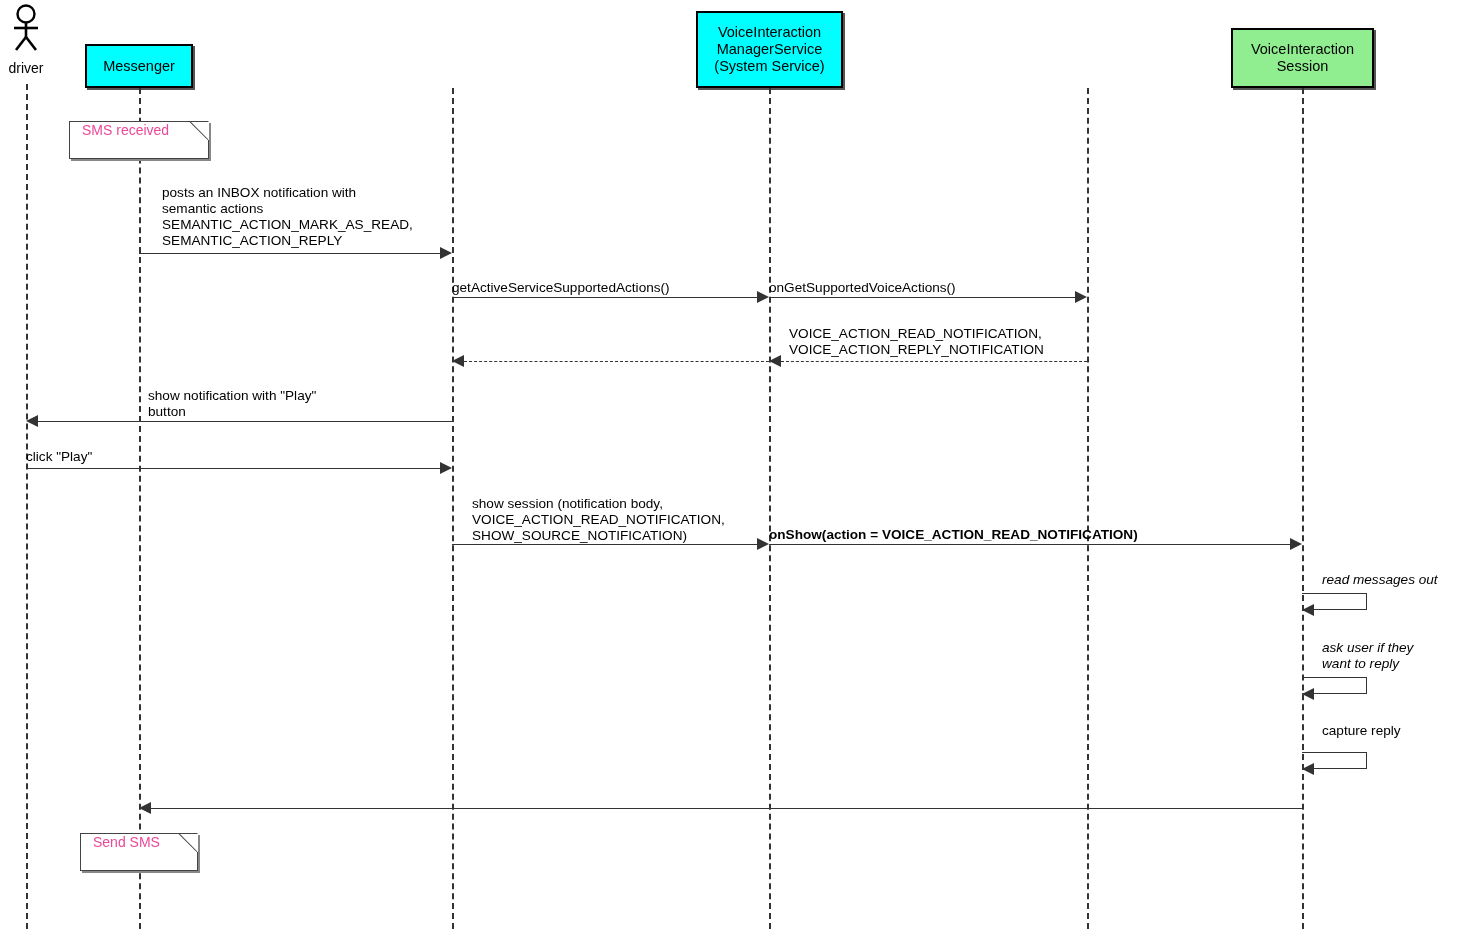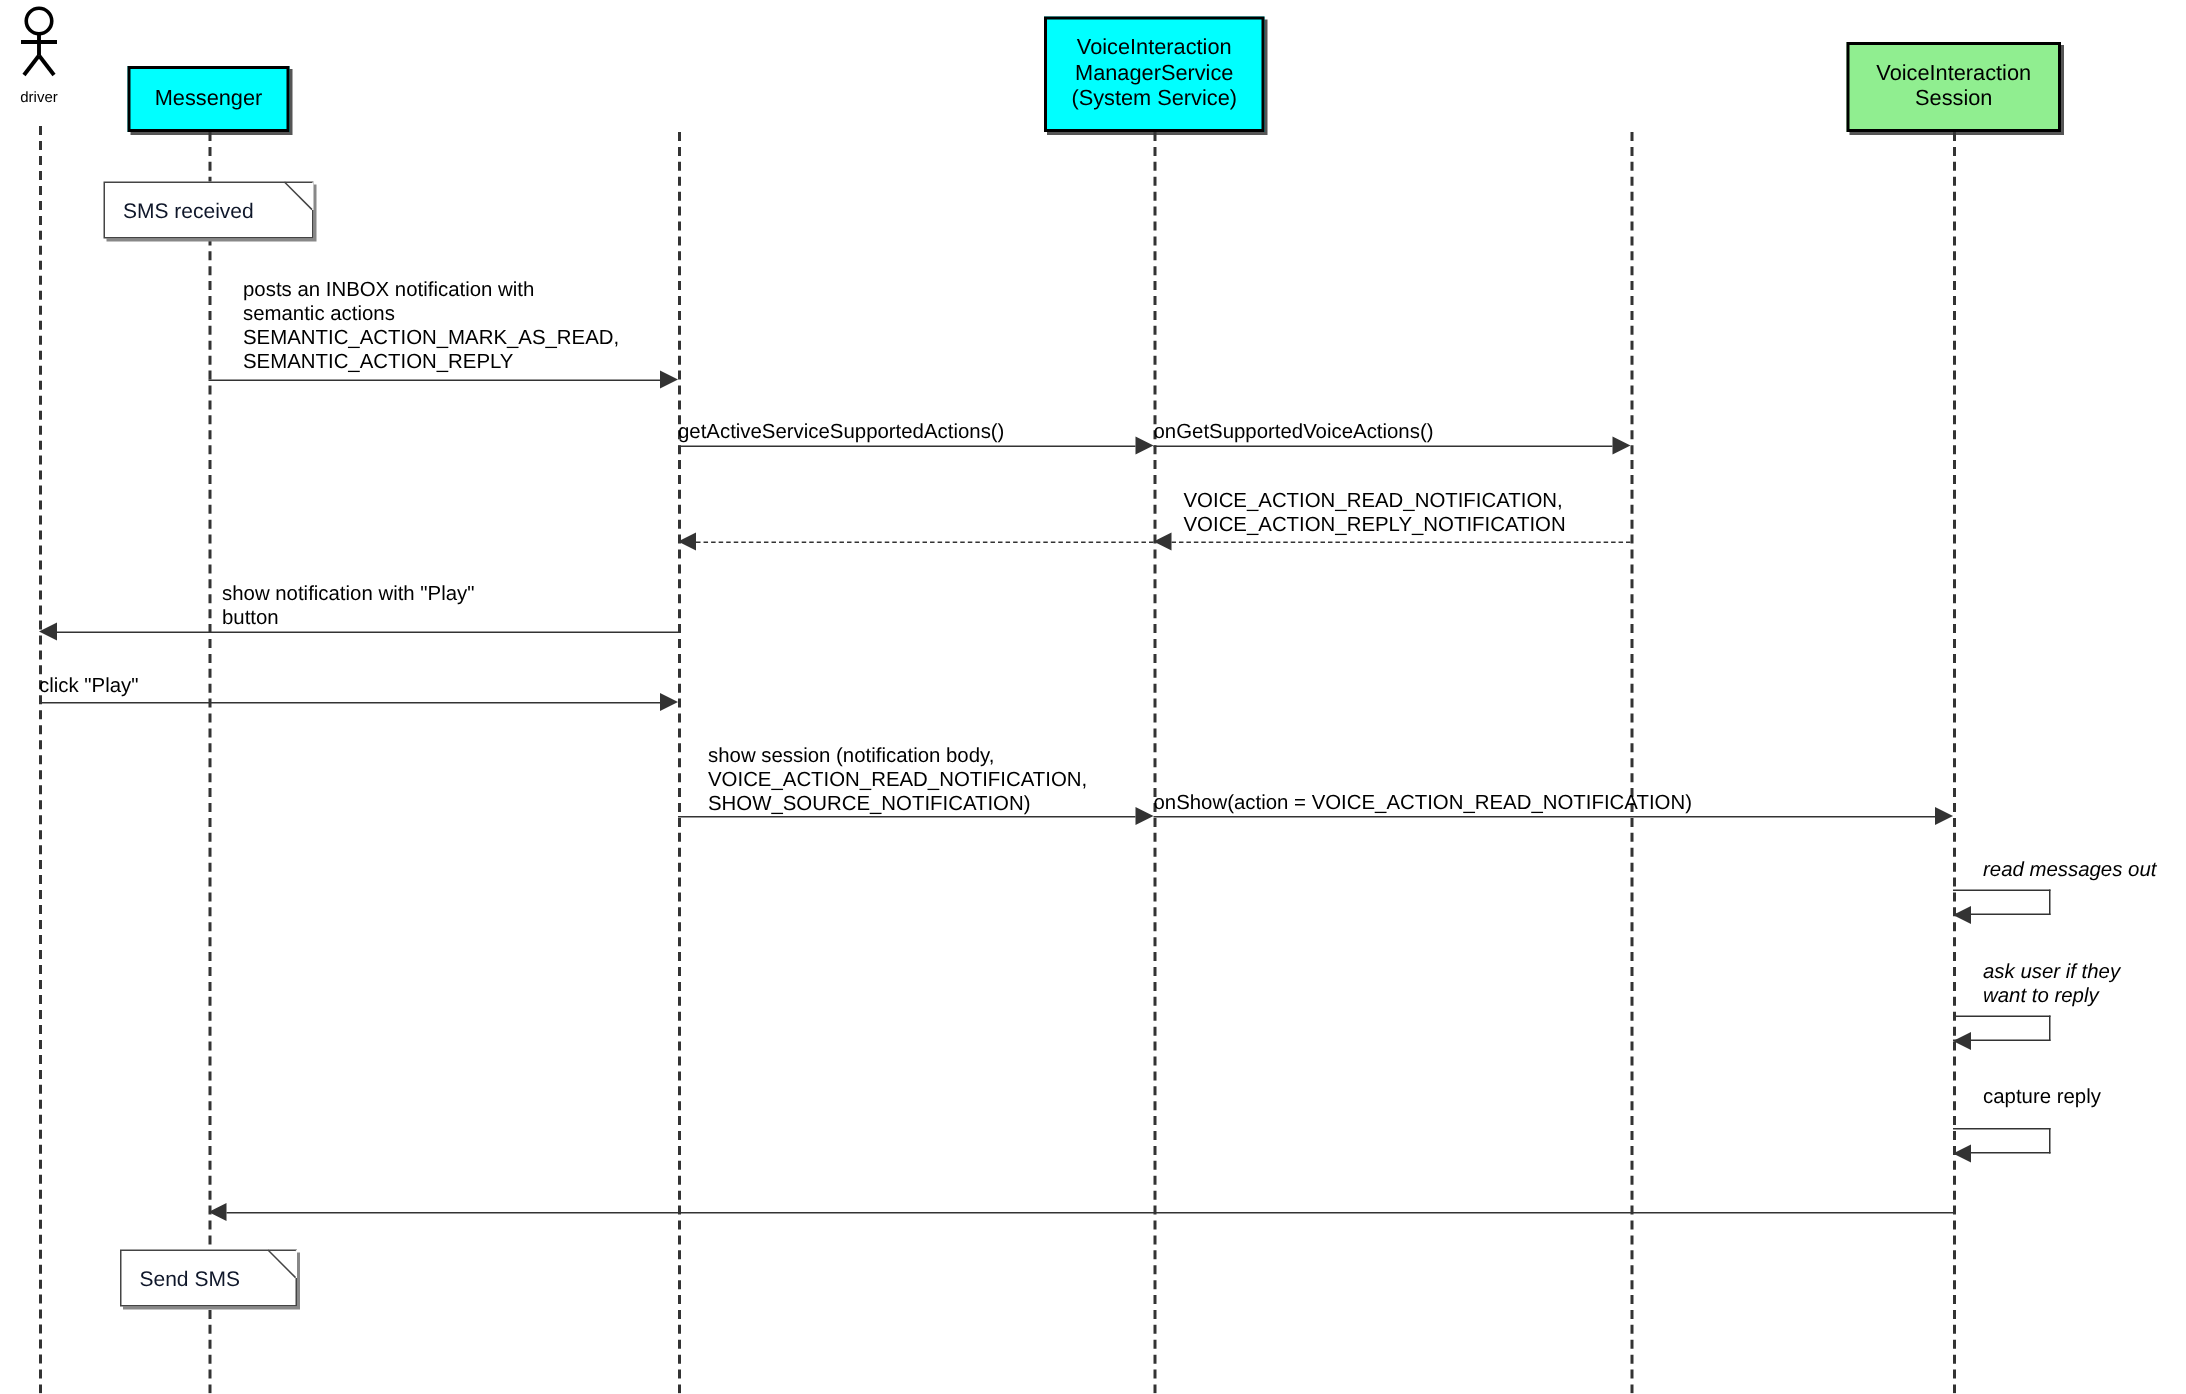--- a/index.html
+++ b/index.html
@@ -20,21 +20,21 @@
     position: absolute;
     width: 0;
     border-left: 2px dashed #333333;
   }
   
   .actor {
     position: absolute;
   }
   .actor-label {
     position: absolute;
-    font-size: 10px;
+    font-size: 14px;
     color: #000000;
     white-space: nowrap;
     text-align: center;
   }
   
   .participant {
     position: absolute;
     box-sizing: border-box;
     border: 2px solid #000000;
     box-shadow: 2px 2px 0 #555555;
@@ -50,23 +50,22 @@
   .participant.cyan { background: #00ffff; }
   .participant.green { background: #90ee90; }
   
   .note {
     position: absolute;
     box-sizing: border-box;
     background: #ffffff;
     border: 1.5px solid #444444;
     box-shadow: 2px 2px 0 #888888;
     font-size: 14px;
-    color: #0f172a;
+    color: #ec4899;
     display: flex;
-    align-items: center;
     padding-left: 12px;
     white-space: nowrap;
   }
   .note .dogear {
     position: absolute;
     top: -1px;
     right: -1px;
     width: 0;
     height: 0;
     border-left: 19px solid transparent;
@@ -199,21 +198,21 @@
   <div class="msg-label centered" style="left:26px; top:449px; width:426px;">click "Play"</div>
   <div class="msg-line" style="left:26px; top:468px; width:414px;"></div>
   <div class="arrowhead right" style="left:440px; top:462px;"></div>
 
   <div class="msg-label" style="left:472px; top:496px;">show session (notification body,
 VOICE_ACTION_READ_NOTIFICATION,
 SHOW_SOURCE_NOTIFICATION)</div>
   <div class="msg-line" style="left:452px; top:544px; width:305px;"></div>
   <div class="arrowhead right" style="left:757px; top:538px;"></div>
 
-  <div class="msg-label centered" style="left:769px; top:527px; width:533px;">onShow(action = VOICE_ACTION_READ_NOTIFICATION)</div>
+  <div class="msg-label centered" style="left:769px; top:527px; width:533px;font-weight:bold;">onShow(action = VOICE_ACTION_READ_NOTIFICATION)</div>
   <div class="msg-line" style="left:769px; top:544px; width:521px;"></div>
   <div class="arrowhead right" style="left:1290px; top:538px;"></div>
 
   <div class="msg-label" style="left:1322px; top:572px;font-style:italic;">read messages out</div>
   <div class="selfcall" style="left:1302px; top:593px; width:65px; height:17px;"></div>
   <div class="arrowhead left" style="left:1302px; top:604px;"></div>
 
   <div class="msg-label" style="left:1322px; top:640px;font-style:italic;">ask user if they
 want to reply</div>
   <div class="selfcall" style="left:1302px; top:677px; width:65px; height:17px;"></div>

